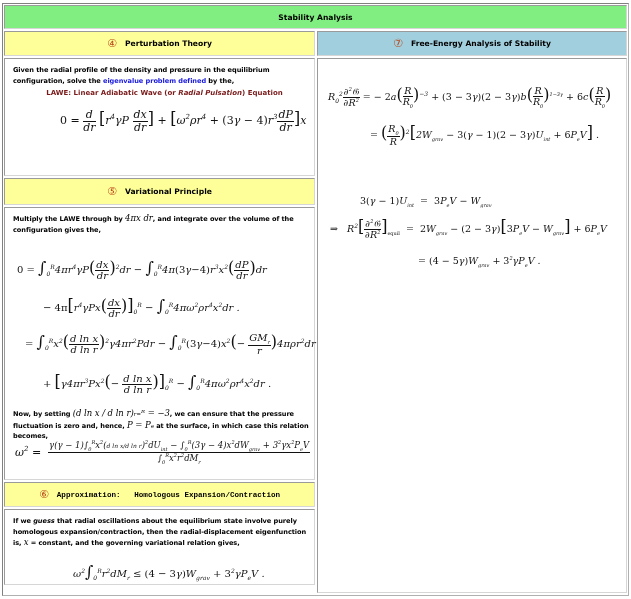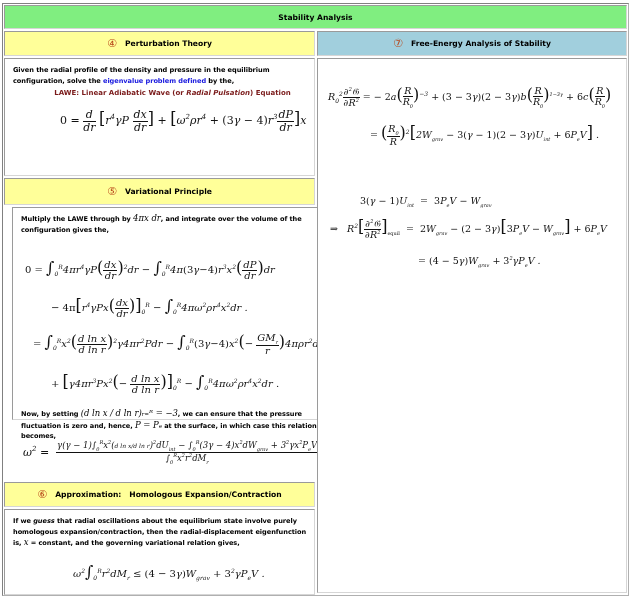--- a/index.html
+++ b/index.html
@@ -40,39 +40,39 @@
 
   <div class="cell hdr yellow" style="left:1px; top:27px; width:311px; height:25px;">
     <span class="circ">④</span>
     <span>Perturbation Theory</span>
   </div>
 
   <div class="cell white" style="left:1px; top:54px; width:311px; height:118px;">
     <p class="p" style="position:absolute; left:8px; top:6px; width:296px;">
       <span>Given the radial profile of the density and pressure in the equilibrium configuration, solve the </span><span class="link">eigenvalue problem defined</span><span> by the,</span>
     </p>
-    <div class="maroon" style="position:absolute; left:12px; top:30px; width:311px;">
+    <div class="maroon" style="position:absolute; left:4px; top:30px; width:311px;">
       <span>LAWE:   Linear Adiabatic Wave (or </span><span class="ital">Radial Pulsation</span><span>) Equation</span>
     </div>
 
     <div class="math m-med" style="left:55px; top:50px;">
       <span style="font-style:normal">0 = </span>
       <span class="frac"><span class="num">d</span><span>dr</span></span>
       <span class="big">[</span>r<sup style="font-size:7px">4</sup>γ<i>P</i>&nbsp;<span class="frac"><span class="num">dx</span><span>dr</span></span><span class="big">]</span>
       <span style="font-style:normal"> + </span>
       <span class="big">[</span>ω<sup style="font-size:7px">2</sup>ρr<sup style="font-size:7px">4</sup> <span style="font-style:normal">+ (3</span>γ<span style="font-style:normal"> − 4)</span>r<sup style="font-size:7px">3</sup><span class="frac"><span class="num">dP</span><span>dr</span></span><span class="big">]</span>x
     </div>
   </div>
 
   <div class="cell hdr yellow" style="left:1px; top:174px; width:311px; height:27px;">
     <span class="circ">⑤</span>
     <span>Variational Principle</span>
   </div>
 
-  <div class="cell white" style="left:1px; top:203px; width:311px; height:213px;margin-left:8px;">
+  <div class="cell white" style="left:1px; top:203px; width:311px; height:273px;">
     <p class="p" style="position:absolute; left:8px; top:5px; width:298px;">
       <span>Multiply the LAWE through by </span><span class="inl">4πx dr</span><span>, and integrate over the volume of the configuration gives the,</span>
     </p>
 
     <div class="math m-small" style="left:12px; top:50px;">
       <span style="font-style:normal">0 = </span><span class="big">∫</span><sub style="font-size:6px">0</sub><sup style="font-size:6px">R</sup>4πr<sup style="font-size:6px">4</sup>γP<span class="big">(</span><span class="frac"><span class="num">dx</span><span>dr</span></span><span class="big">)</span><sup style="font-size:6px">2</sup>dr <span style="font-style:normal">− </span><span class="big">∫</span><sub style="font-size:6px">0</sub><sup style="font-size:6px">R</sup>4π<span style="font-style:normal">(3</span>γ<span style="font-style:normal">−4)</span>r<sup style="font-size:6px">3</sup>x<sup style="font-size:6px">2</sup><span class="big">(</span><span class="frac"><span class="num">dP</span><span>dr</span></span><span class="big">)</span>dr
     </div>
     <div class="math m-small" style="left:38px; top:88px;">
       <span style="font-style:normal">− 4π</span><span class="big">[</span>r<sup style="font-size:6px">4</sup>γPx<span class="big">(</span><span class="frac"><span class="num">dx</span><span>dr</span></span><span class="big">)</span><span class="big">]</span><sub style="font-size:6px">0</sub><sup style="font-size:6px">R</sup> <span style="font-style:normal">− </span><span class="big">∫</span><sub style="font-size:6px">0</sub><sup style="font-size:6px">R</sup>4πω<sup style="font-size:6px">2</sup>ρr<sup style="font-size:6px">4</sup>x<sup style="font-size:6px">2</sup>dr .
     </div>
@@ -91,24 +91,24 @@
       <span style="font-size:11px; vertical-align:middle;">ω<sup style="font-size:7px">2</sup> <span style="font-style:normal">=</span></span>
       <span class="frac" style="margin-left:4px;">
         <span class="num" style="font-size:8.5px;">γ(γ − 1)∫<sub style="font-size:5px">0</sub><sup style="font-size:5px">R</sup>x<sup style="font-size:5px">2</sup>(<span style="font-size:6px">d ln x/d ln r</span>)<sup style="font-size:5px">2</sup>dU<sub style="font-size:5px">int</sub> − ∫<sub style="font-size:5px">0</sub><sup style="font-size:5px">R</sup>(3γ − 4)x<sup style="font-size:5px">2</sup>dW<sub style="font-size:5px">grav</sub> + 3<sup style="font-size:5px">2</sup>γx<sup style="font-size:5px">2</sup>P<sub style="font-size:5px">e</sub>V</span>
         <span style="font-size:8.5px;">∫<sub style="font-size:5px">0</sub><sup style="font-size:5px">R</sup>x<sup style="font-size:5px">2</sup>r<sup style="font-size:5px">2</sup>dM<sub style="font-size:5px">r</sub></span>
       </span>
     </div>
   </div>
 
   <div class="cell hdr yellow" style="left:1px; top:478px; width:311px; height:25px;">
     <span class="circ">⑥</span>
-    <span style="white-space:pre;">Approximation:   Homologous Expansion/Contraction</span>
+    <span style="white-space:pre;font-family:Liberation Mono, monospace;">Approximation:   Homologous Expansion/Contraction</span>
   </div>
 
-  <div class="cell white" style="left:1px; top:505px; width:311px; height:86px;">
+  <div class="cell white" style="left:1px; top:505px; width:311px; height:76px;">
     <p class="p" style="position:absolute; left:8px; top:6px; width:298px;">
       <span>If we </span><span class="ital">guess</span><span> that radial oscillations about the equilibrium state involve purely homologous expansion/contraction, then the radial-displacement eigenfunction is, </span><span class="inl">x</span><span> = constant, and the governing variational relation gives,</span>
     </p>
     <div class="math m-small" style="left:68px; top:52px;">
       ω<sup style="font-size:6px">2</sup><span class="big">∫</span><sub style="font-size:6px">0</sub><sup style="font-size:6px">R</sup>r<sup style="font-size:6px">2</sup>dM<sub style="font-size:6px">r</sub> <span style="font-style:normal">≤ (4 − 3</span>γ<span style="font-style:normal">)</span>W<sub style="font-size:6px">grav</sub> <span style="font-style:normal">+ 3</span><sup style="font-size:6px">2</sup>γP<sub style="font-size:6px">e</sub>V .
     </div>
   </div>
 
   <div class="cell hdr blue" style="left:314px; top:27px; width:310px; height:25px;">
     <span class="circ">⑦</span>

